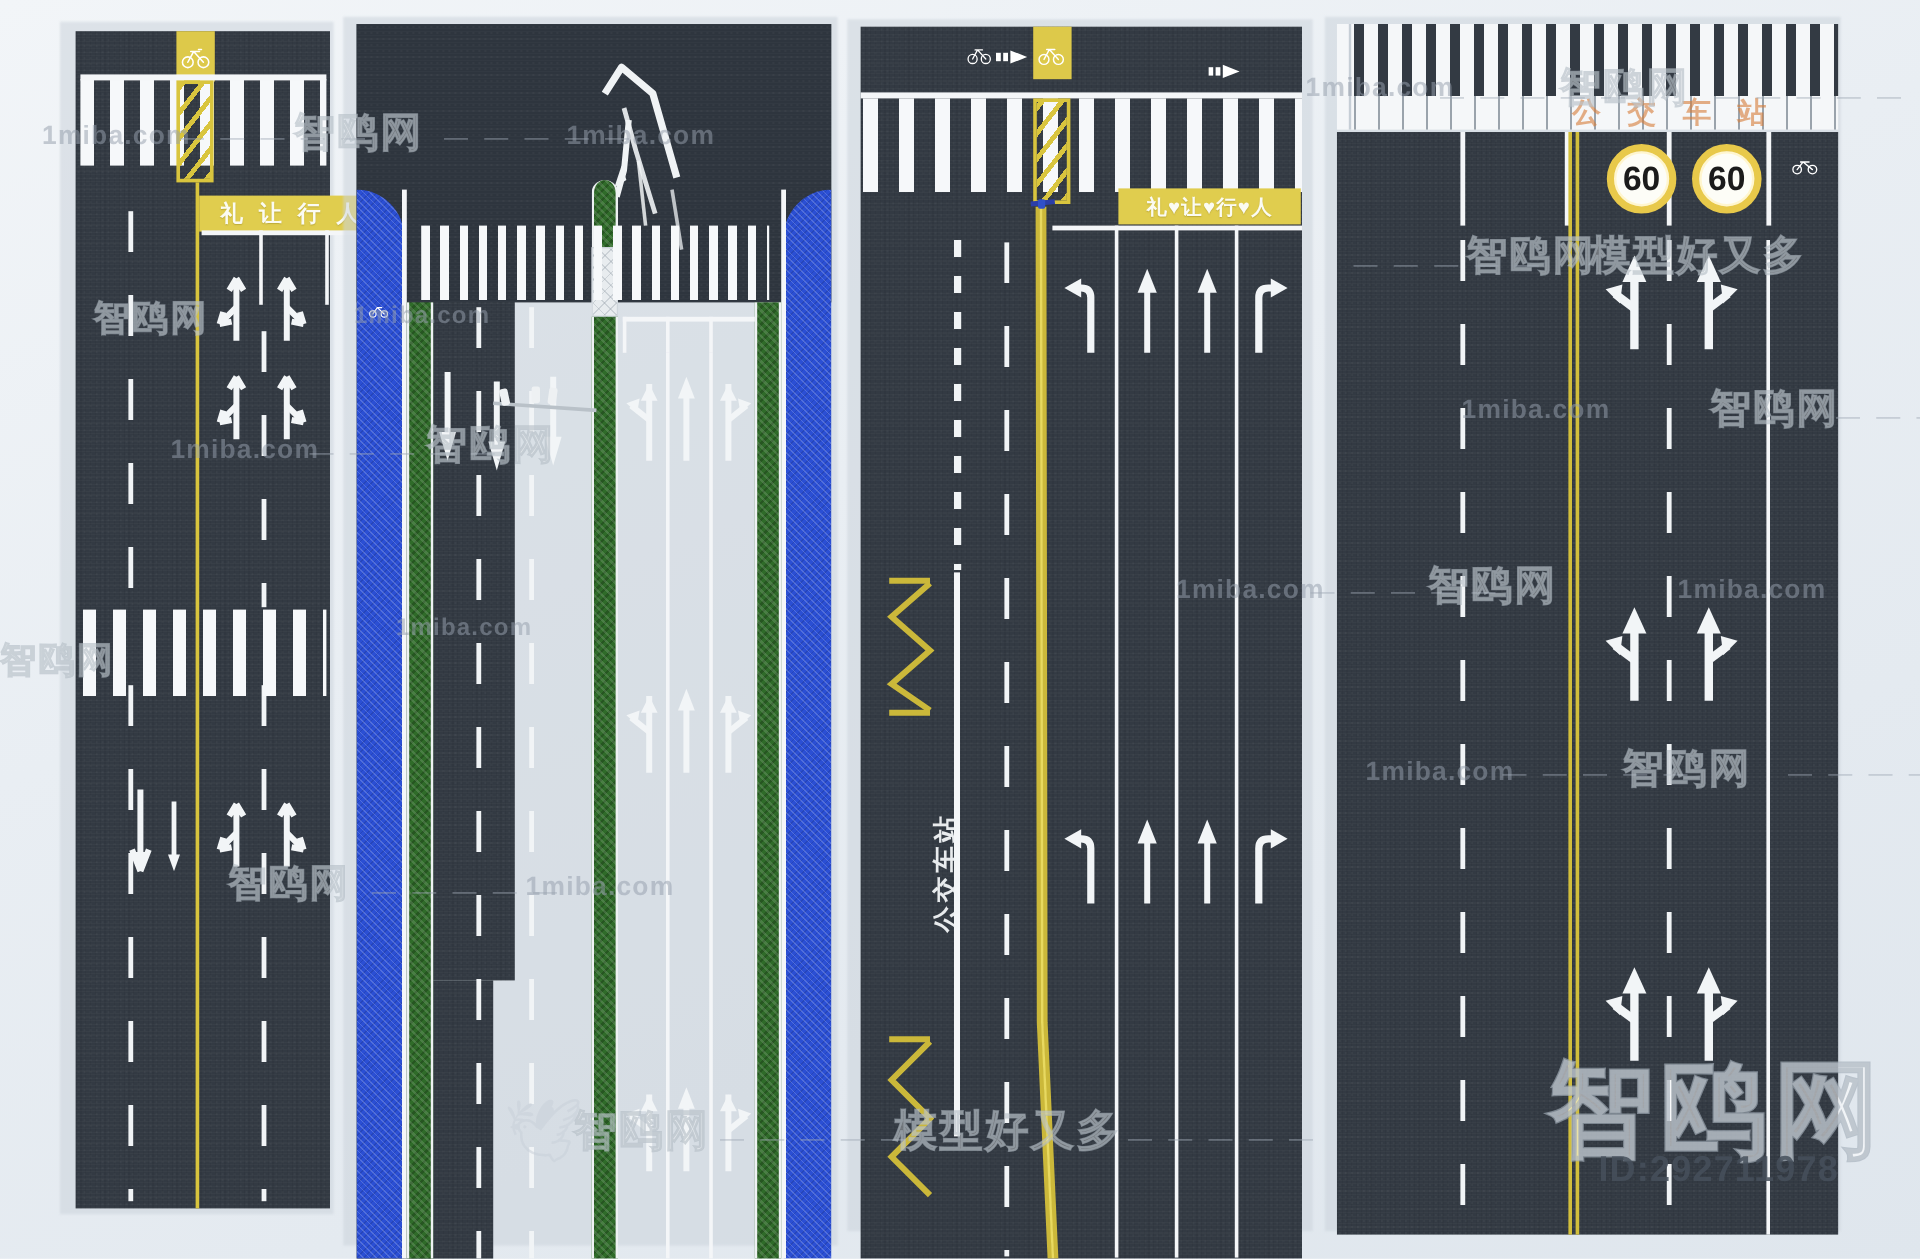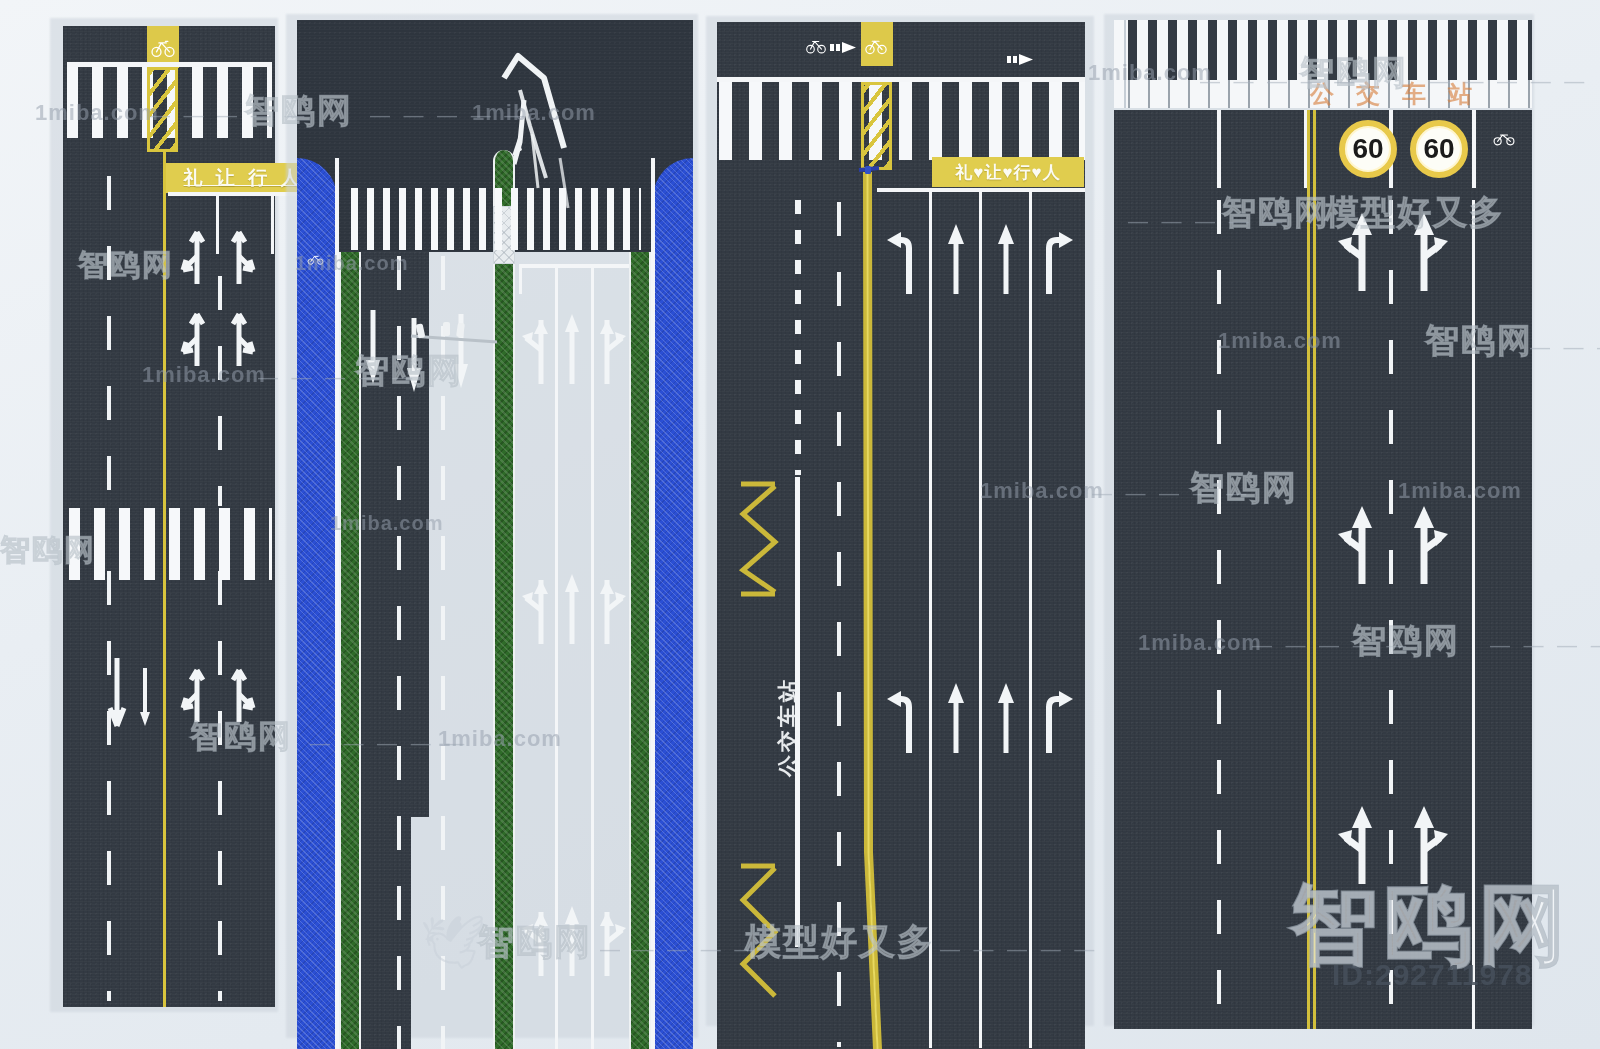--- a/index.html
+++ b/index.html
@@ -221,21 +221,21 @@
       <path d="M8 22 L14 11 L20 11 M14 11 L24 22 M11 11 L17 11" stroke-linecap="round"></path>
       <path d="M19 9 L22 9" stroke-linecap="round"></path>
     </svg>
   </div>
 
   <div class="zebra" style="left:4px; top:40px; width:205px; height:72px;"></div>
   <div class="wline" style="left:4px; top:36px; width:205px; height:5px;"></div>
 
   <div class="hatch" style="left:84px; top:41px; width:31px; height:85px;"></div>
 
-  <div class="banner" style="left:103px; top:137px; width:155px; height:30px; font-size:19px;text-decoration:underline;">礼 让 行 人</div>
+  <div class="banner" style="left:103px; top:137px; width:155px; height:30px; font-size:19px;">礼 让 行 人</div>
 
   <div class="yline" style="left:100px; top:126px; width:3px; height:855px;"></div>
 
   <div class="wline" style="left:105px; top:166px; width:153px; height:4px;"></div>
   <div class="wline" style="left:153px; top:166px; width:3px; height:62px;"></div>
   <div class="wline" style="left:208px; top:166px; width:3px; height:62px;"></div>
 
   <div class="dash-v" style="left:44px; top:150px; width:4px; height:330px;"></div>
   <div class="dash-v" style="left:44px; top:545px; width:4px; height:430px;"></div>
 

